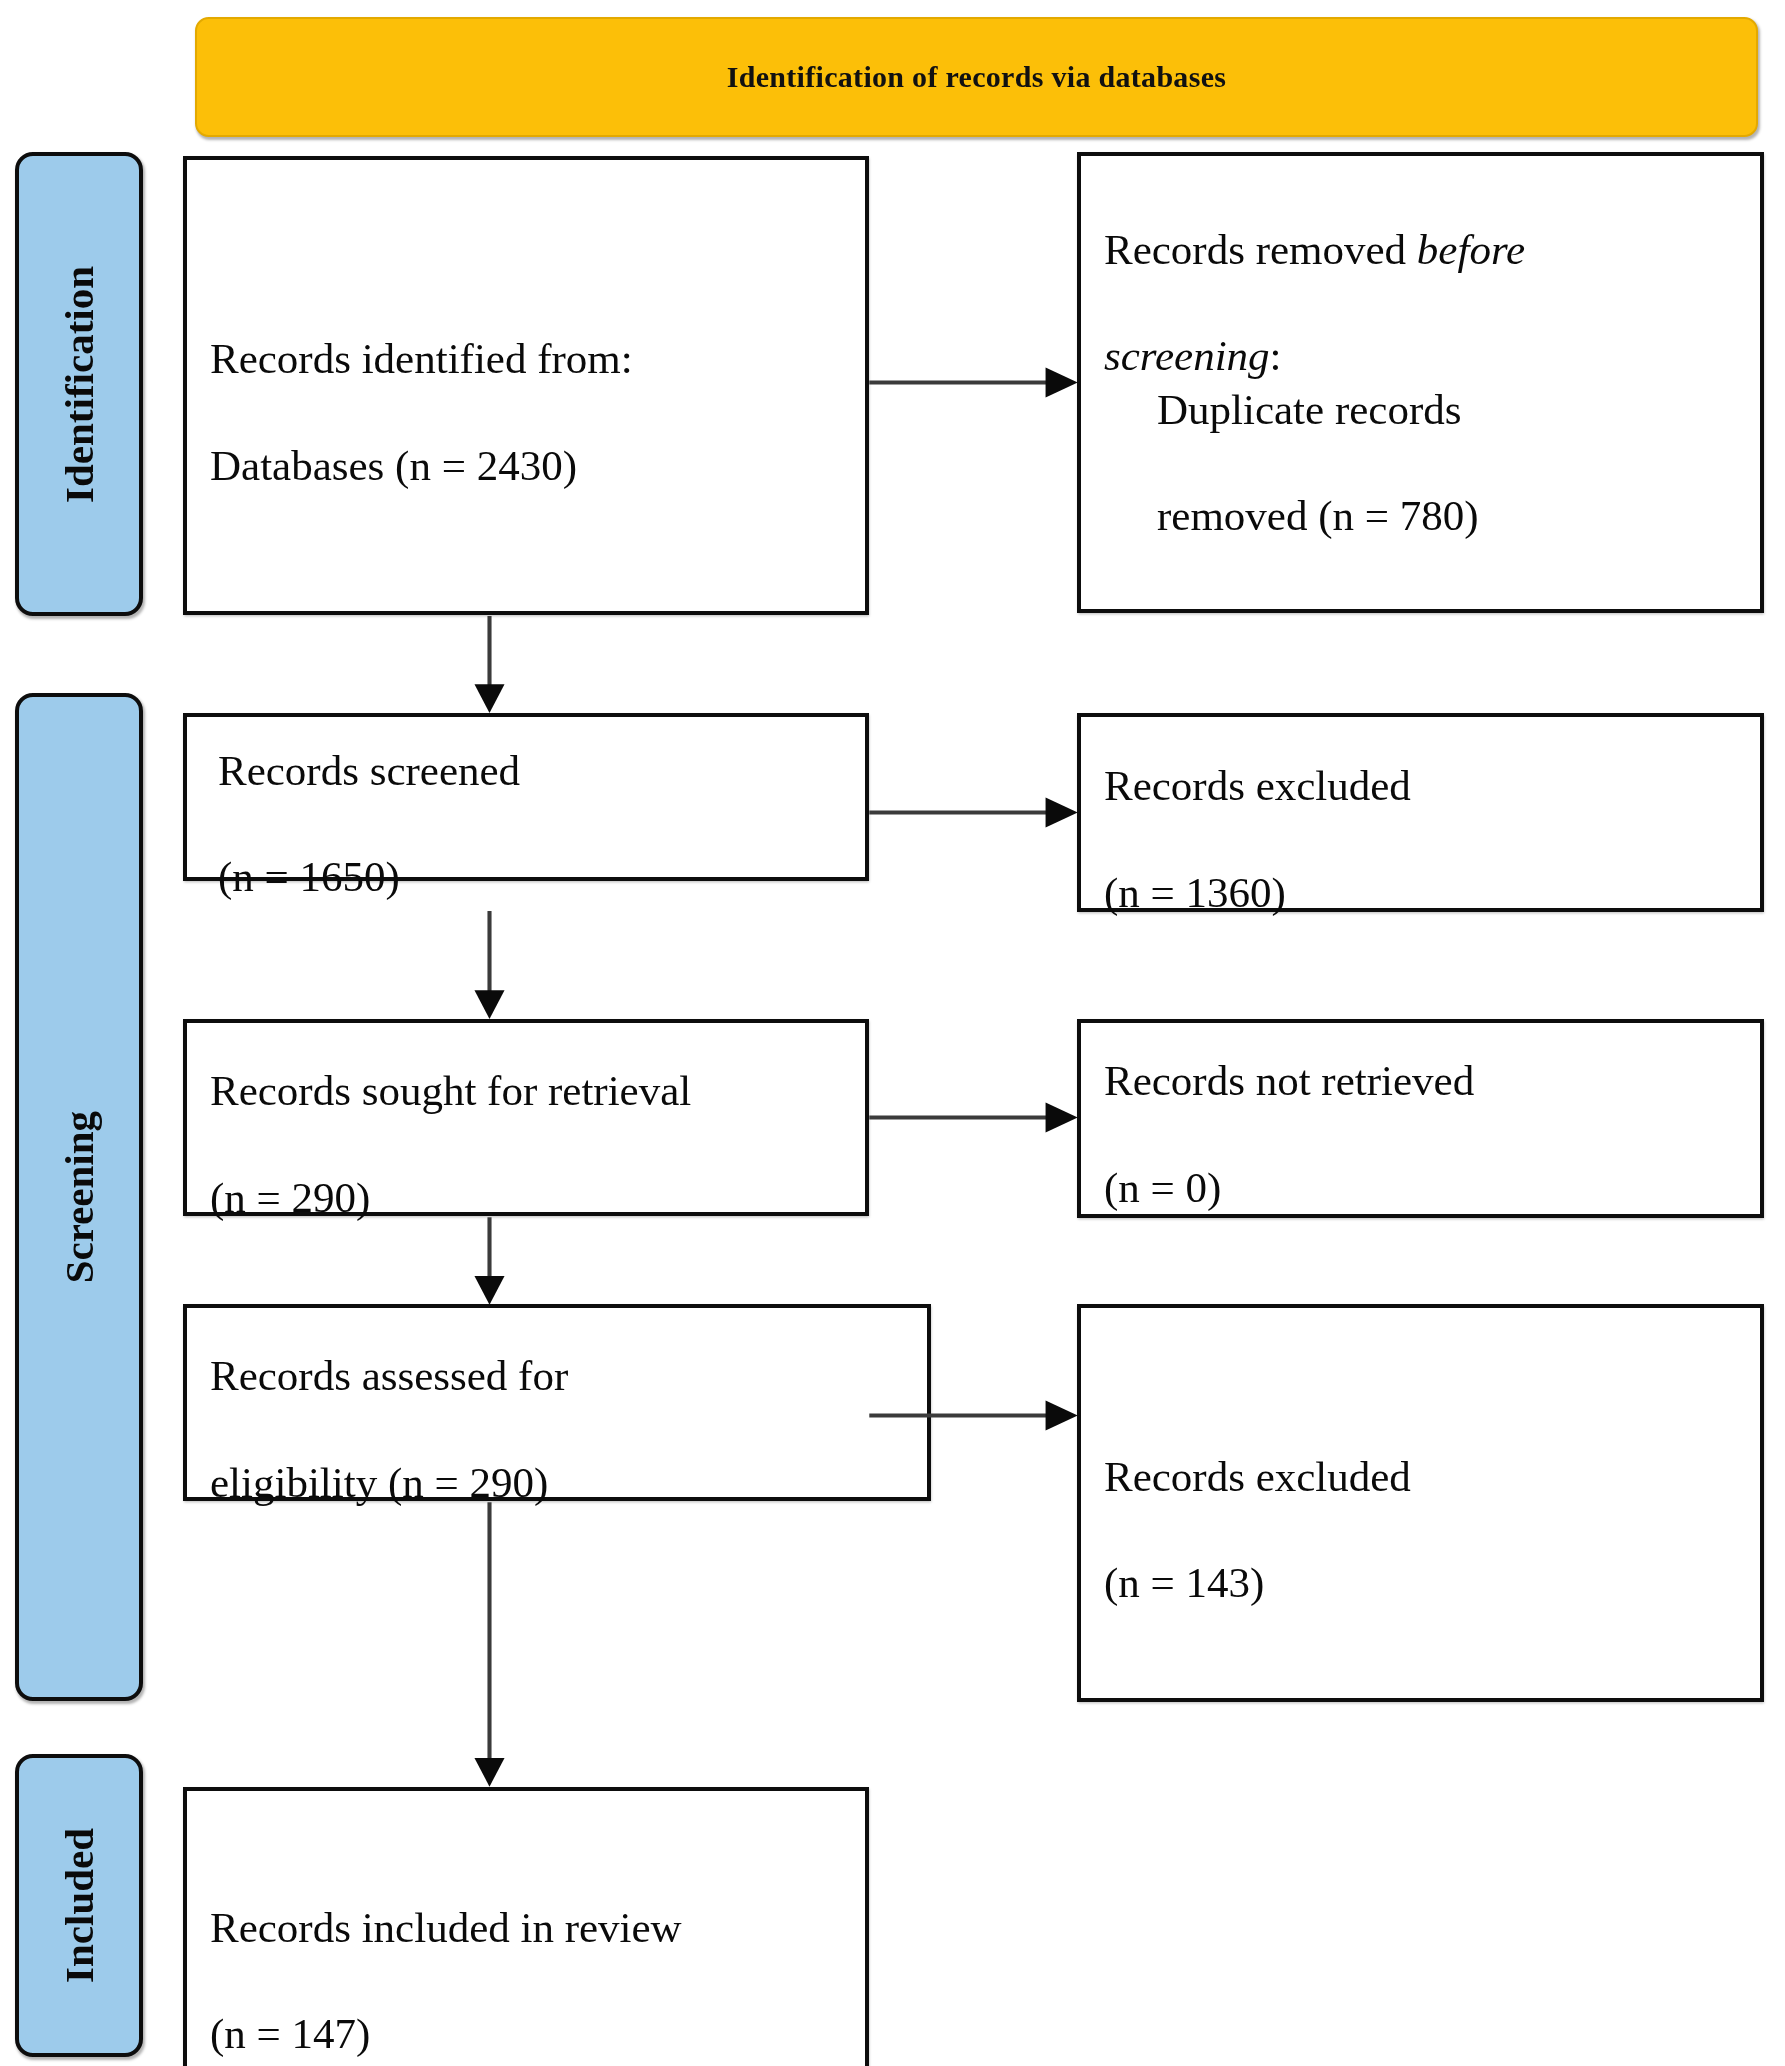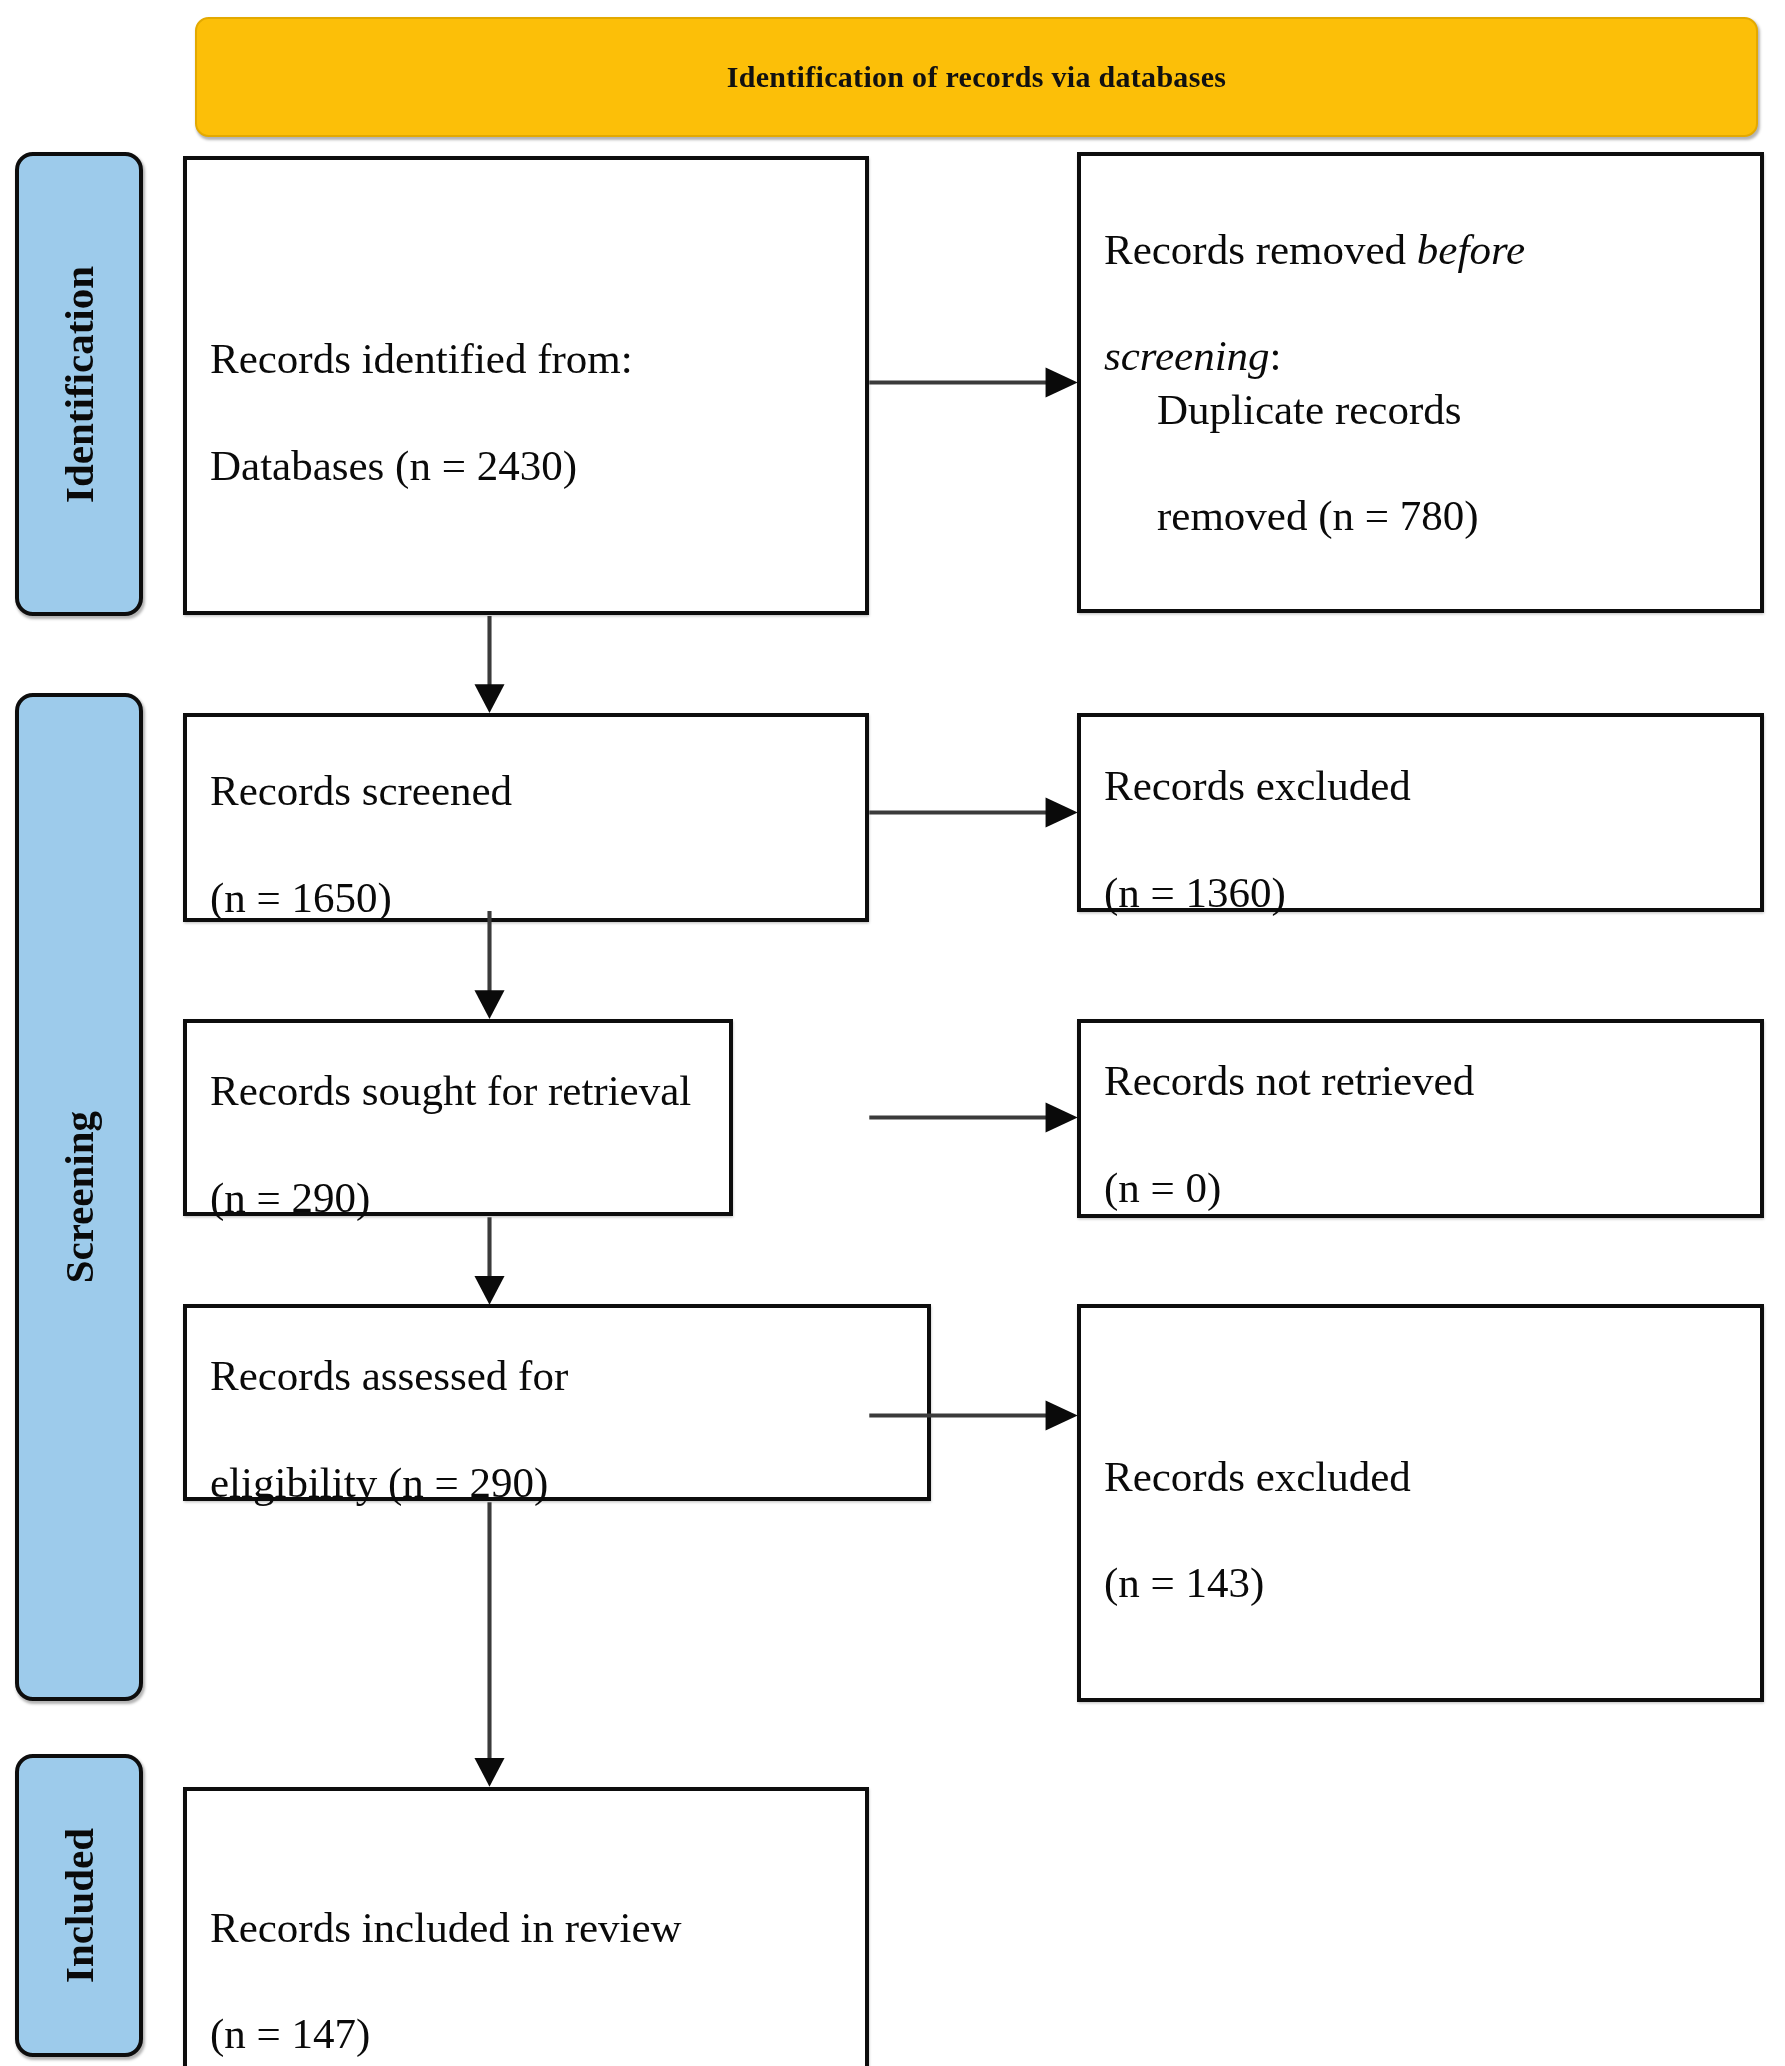--- a/index.html
+++ b/index.html
@@ -90,22 +90,22 @@
   .flow-box .box-text .indent {
     display: block;
     padding-left: 53px;
   }
   .flow-box .box-text em {
     font-style: italic;
   }
 
   
   #box-identified      { left: 183px;  top: 156px;  width: 686px; height: 459px; }
-  #box-screened        { left: 183px;  top: 713px; width: 686px; height: 209px; }
-  #box-sought          { left: 183px;  top: 1019px; width: 550px; height: 197px; }
+  #box-screened        { left: 183px;  top: 713px; width: 686px; height: 168px; padding-left: 8px; }
+  #box-sought          { left: 183px;  top: 1019px; width: 686px; height: 197px; }
   #box-assessed        { left: 183px;  top: 1304px; width: 748px; height: 197px; }
   #box-included        { left: 183px;  top: 1787px; width: 686px; height: 334px; }
 
   
   #box-removed         { left: 1077px; top: 152px;  width: 687px; height: 461px; }
   #box-excluded-screen { left: 1077px; top: 713px; width: 687px; height: 199px; }
   #box-not-retrieved   { left: 1077px; top: 1019px; width: 687px; height: 199px; justify-content: flex-end; }
   #box-excluded-elig   { left: 1077px; top: 1304px; width: 687px; height: 398px; }
 
   

